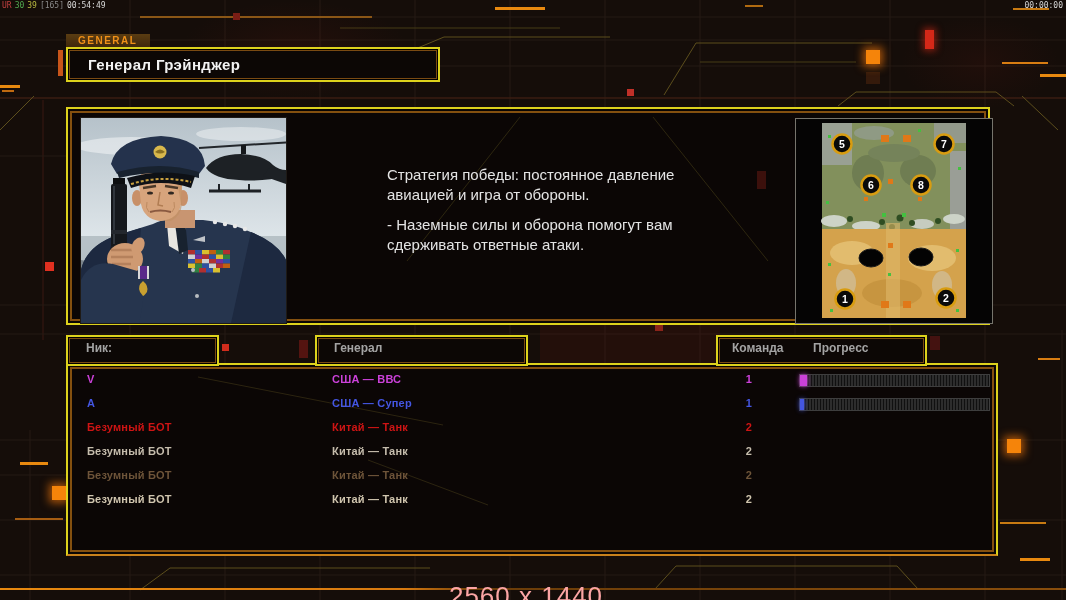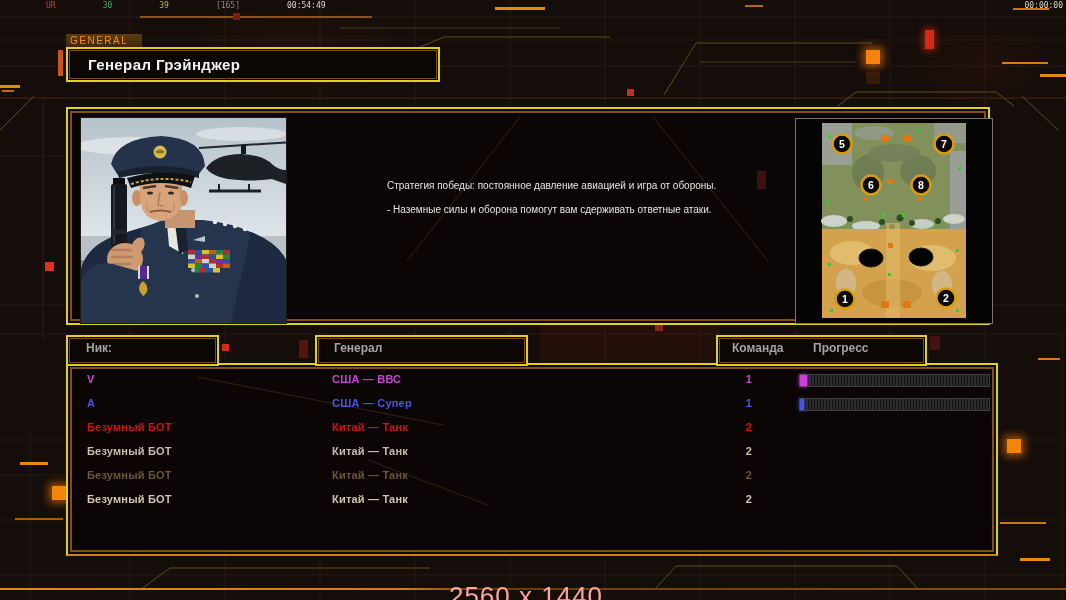--- a/index.html
+++ b/index.html
@@ -8,40 +8,40 @@
   .abs{position:absolute;}
   
   #bg-grid{position:absolute;inset:0;z-index:0;pointer-events:none;}
   .patch{position:absolute;z-index:0;pointer-events:none;}
   .dash{position:absolute;z-index:1;pointer-events:none;}
   .sq{position:absolute;z-index:1;pointer-events:none;}
   .glow-orange{background:#f5840a;box-shadow:0 0 9px 3px rgba(245,120,10,.65);}
   .glow-red{background:#d42818;box-shadow:0 0 7px 2px rgba(210,40,20,.6);}
   
   #debug-left{left:2px;top:1px;font:8px "DejaVu Sans Mono",monospace;letter-spacing:0;z-index:5;}
-  #debug-left span{margin-right:3px;margin-left:44px;}
+  #debug-left span{margin-right:3px;}
   #clock-right{right:3px;top:1px;font:8px "DejaVu Sans Mono",monospace;color:#d8d8d8;z-index:5;}
   
   #general-tab{left:66px;top:34px;width:72px;height:13px;background:linear-gradient(#5a3c12,#40280c);
-     color:#f09018;font-size:10px;font-weight:normal;letter-spacing:1.5px;line-height:13px;
-     padding-left:4px;z-index:3;border-bottom:1px solid #b86f14;}
+     color:#f09018;font-size:10px;font-weight:bold;letter-spacing:1.5px;line-height:13px;
+     padding-left:12px;z-index:3;border-bottom:1px solid #b86f14;}
   #title-box{left:66px;top:47px;width:370px;height:31px;background:#0c0705;
      border:2px solid #ddd21c;box-shadow:inset 0 0 0 1px #000,inset 0 0 0 2px #7a4a12;z-index:3;}
   #title-box .t{position:absolute;left:12px;top:0;line-height:31px;color:#f2f2f2;
      font-size:15px;font-weight:bold;letter-spacing:.4px;margin-left:8px;}
   #title-accent{left:58px;top:50px;width:5px;height:26px;background:#c8551a;z-index:3;}
   
   .panel{position:absolute;background:#0b0605;border:2px solid #ddd21c;
      box-shadow:inset 0 0 0 2px #0a0604,inset 0 0 0 4px #84500f;z-index:2;}
   #upper-panel{left:66px;top:107px;width:920px;height:214px;}
   #lower-panel{left:66px;top:363px;width:928px;height:189px;border-bottom-color:#c8811c;}
   
   #portrait{left:12px;top:8px;width:205px;height:205px;border:1px solid #1e1a16;background:#9aa6ae;overflow:hidden;}
   
-  #briefing{left:319px;top:70px;width:330px;color:#e4e4e4;font-size:10px;line-height:1.3;}
+  #briefing{left:319px;top:56px;width:330px;color:#e4e4e4;font-size:15px;line-height:1.3;}
   #briefing p{margin:0 0 11px 0;}
   
   #map-box{left:727px;top:9px;width:196px;height:204px;background:#050404;border:1px solid #76746c;}
   
   .hdr-box{position:absolute;top:335px;height:27px;background:#0c0705;border:2px solid #ddd21c;
      box-shadow:inset 0 0 0 1px #000,inset 0 0 0 2px #7a4a12;z-index:3;color:#a3a3a3;
      font-size:12px;font-weight:bold;}
   .hdr-box .lbl{position:absolute;top:0;line-height:23px;}
   #hdr-nick{left:66px;width:149px;}
   #hdr-general{left:315px;width:209px;}

